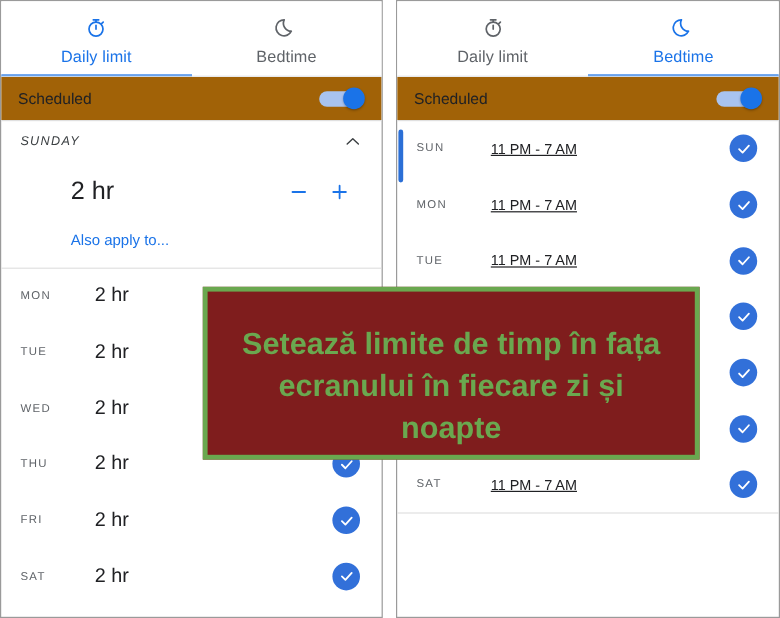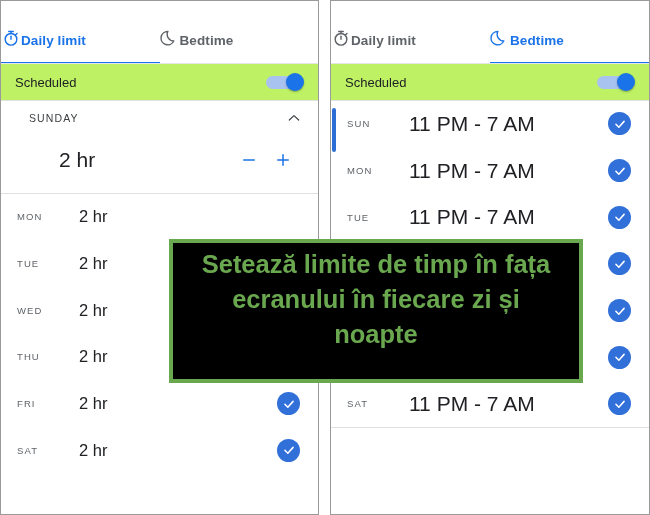--- a/index.html
+++ b/index.html
@@ -37,27 +37,26 @@
   
   .tabbar {
     position: relative;
     height: 63px;
     display: flex;
     background: #ffffff;
   }
   .tab {
     flex: 1 1 50%;
     display: flex;
-    flex-direction: row;
+    flex-direction: column;
     align-items: center;
     justify-content: flex-start;
     padding-top: 10px;
     position: relative;
     cursor: pointer;
-    font-weight: bold;
   }
   .tab .ticon {
     height: 24px;
     display: flex;
     align-items: center;
     justify-content: center;
   }
   .tab .tlabel {
     margin-top: 5px;
     font-size: 13.5px;
@@ -75,21 +74,21 @@
   .tabbar-base {
     position: absolute;
     left: 0; right: 0; bottom: 0;
     height: 1px;
     background: #e4e6ea;
   }
 
   
   .sched {
     height: 36px;
-    background: #bef264;
+    background: #a16207;
     display: flex;
     align-items: center;
     padding: 0 14px 0 14px;
     justify-content: space-between;
   }
   .sched-label {
     font-size: 13px;
     color: #202124;
   }
   .toggle {
@@ -115,21 +114,22 @@
   }
 
   
   .sep { height: 1px; background: #e0e0e0; }
 
   .section-head {
     height: 34px;
     display: flex;
     align-items: center;
     justify-content: space-between;
-    padding: 0 16px 0 28px;
+    padding: 0 16px 0 16px;
+    font-style: italic;
   }
   .section-title {
     font-size: 10.5px;
     letter-spacing: 1.1px;
     color: #3c4043;
     font-weight: 500;
   }
   .chev { color: #3c4043; display: flex; align-items: center; cursor: pointer; }
 
   .duration-row {
@@ -178,21 +178,21 @@
     letter-spacing: 1.1px;
     color: #5f6368;
     font-weight: 500;
     flex: none;
   }
   .day-value {
     font-size: 16.5px;
     color: #202124;
     flex: 1;
   }
-  .day-value.time { font-size: 21px; }
+  .day-value.time { font-size: 12px; text-decoration: underline; }
 
   .check {
     width: 23px;
     height: 23px;
     border-radius: 50%;
     background: #3270d9;
     display: flex;
     align-items: center;
     justify-content: center;
     flex: none;
@@ -219,25 +219,25 @@
     color: #3c4043;
   }
 
   
   .callout {
     position: absolute;
     left: 169px;
     top: 239px;
     width: 414px;
     height: 144px;
-    background: #000000;
+    background: #7f1d1d;
     border: 4px solid #6aa84f;
     box-sizing: border-box;
     display: flex;
-    align-items: flex-start;
+    align-items: flex-end;
     justify-content: center;
     text-align: center;
     padding: 4px 14px;
     z-index: 30;
   }
   .callout-text {
     font-size: 25.5px;
     font-weight: bold;
     line-height: 35px;
     color: #6aa84f;
@@ -302,20 +302,21 @@
           </svg>
       </span>
       <span class="stepbtn">
         <svg width="18" height="18" viewBox="0 0 24 24" stroke="#1a73e8" stroke-width="2" stroke-linecap="round">
             <line x1="5" y1="12" x2="19" y2="12"></line>
             <line x1="12" y1="5" x2="12" y2="19"></line>
           </svg>
       </span>
     </div>
 
+    <div class="applyto">Also apply to...</div>
 
     <div class="sep" style="margin-top:8px"></div>
 
     <div id="left-days">
         <div class="day-row">
           <span class="day-abbr">MON</span>
           <span class="day-value ">2 hr</span>
           <span class="check hidden">
             <svg width="14" height="14" viewBox="0 0 24 24" fill="none" stroke="#ffffff" stroke-width="2.6" stroke-linecap="round" stroke-linejoin="round">
               <polyline points="5,12.5 10,17.5 19,7.5"></polyline>

